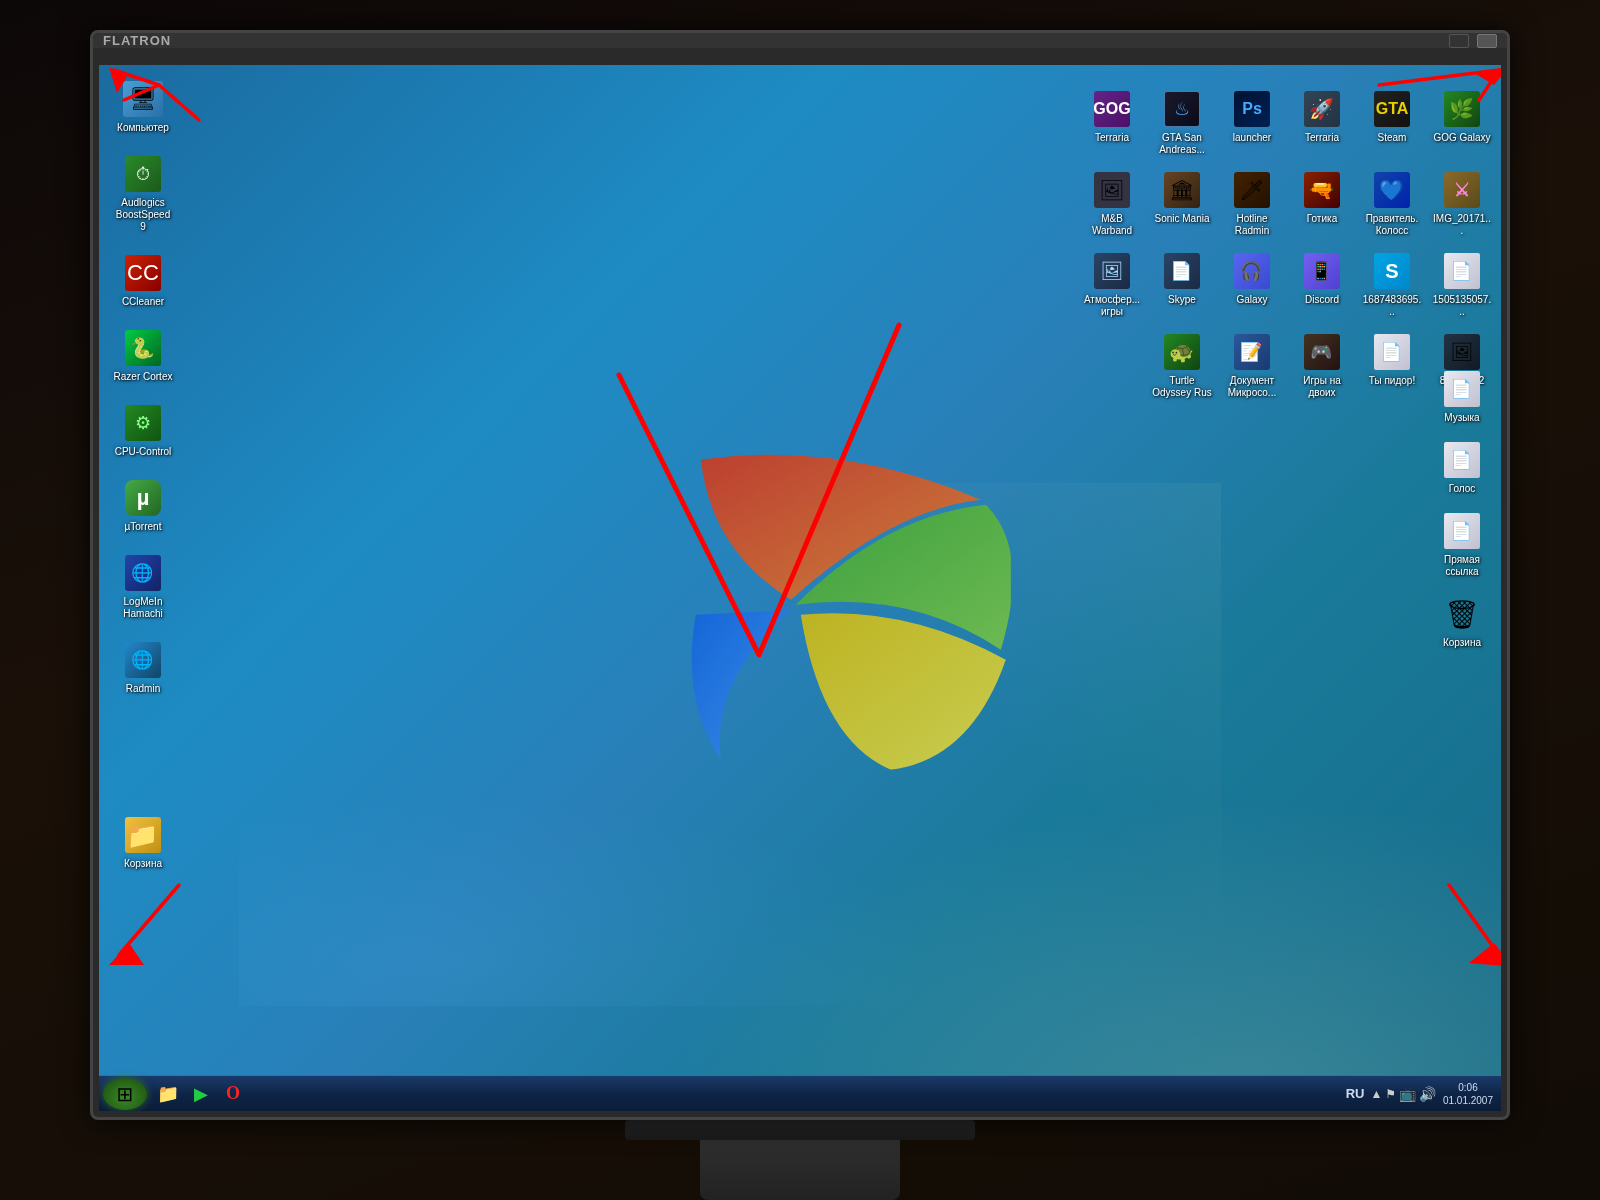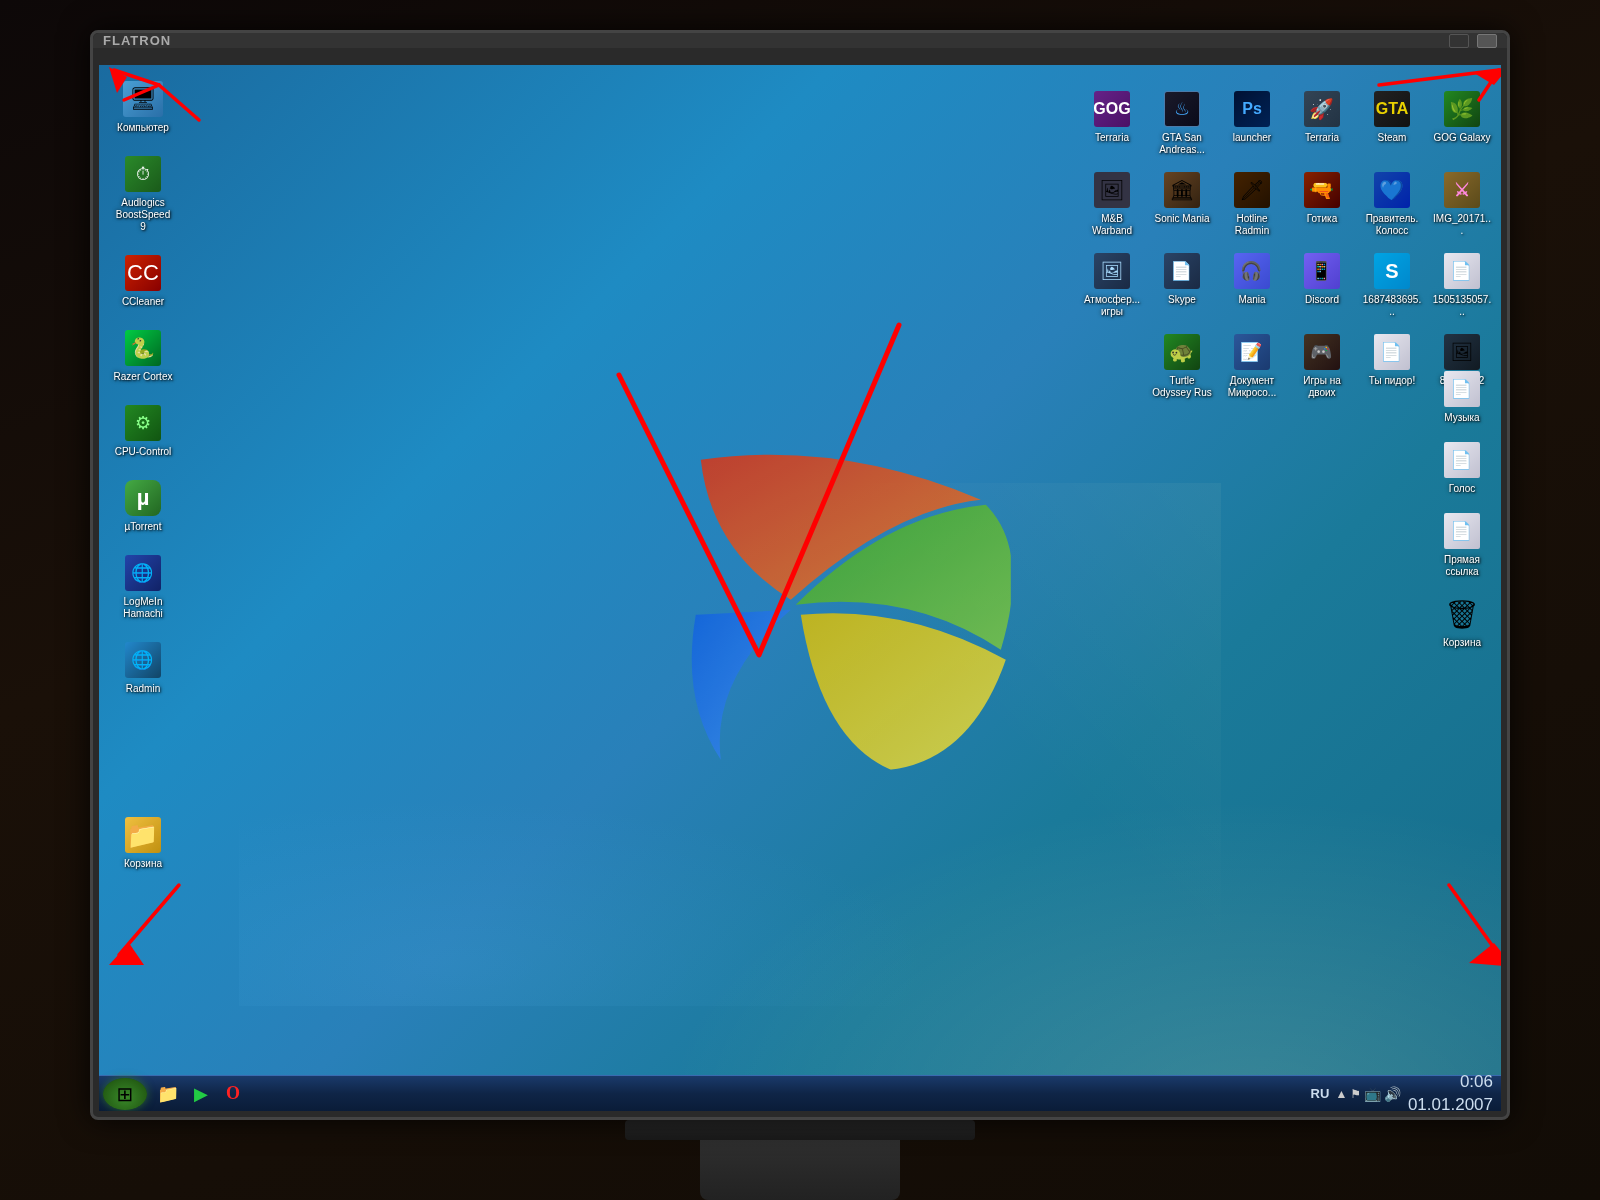--- a/index.html
+++ b/index.html
@@ -110,22 +110,22 @@
       font-size: 12px;
       color: #cde;
     }
 
     .taskbar-lang {
       font-weight: bold;
       font-size: 13px;
     }
 
     .taskbar-time {
-      text-align: right;
-      font-size: 17px;
+      text-align: center;
+      font-size: 10px;
       line-height: 1.3;
     }
 
     
     .desktop-icons-left {
       position: absolute;
       top: 10px;
       left: 10px;
       display: flex;
       flex-direction: column;
@@ -506,21 +506,21 @@
               </div>
             </div>
           <div class="icon-label">Skype</div>
         </div>
         <div class="desktop-icon">
           <div class="icon-img">
               <div class="mini-icon-box icon-discord">
                 <span style="font-size:18px;color:#fff;">🎧</span>
               </div>
             </div>
-          <div class="icon-label">Mania</div>
+          <div class="icon-label">Galaxy</div>
         </div>
         <div class="desktop-icon">
           <div class="icon-img">
               <div class="mini-icon-box icon-viber">
                 <span style="font-size:18px;color:#fff;">📱</span>
               </div>
             </div>
           <div class="icon-label">Discord</div>
         </div>
         <div class="desktop-icon">

